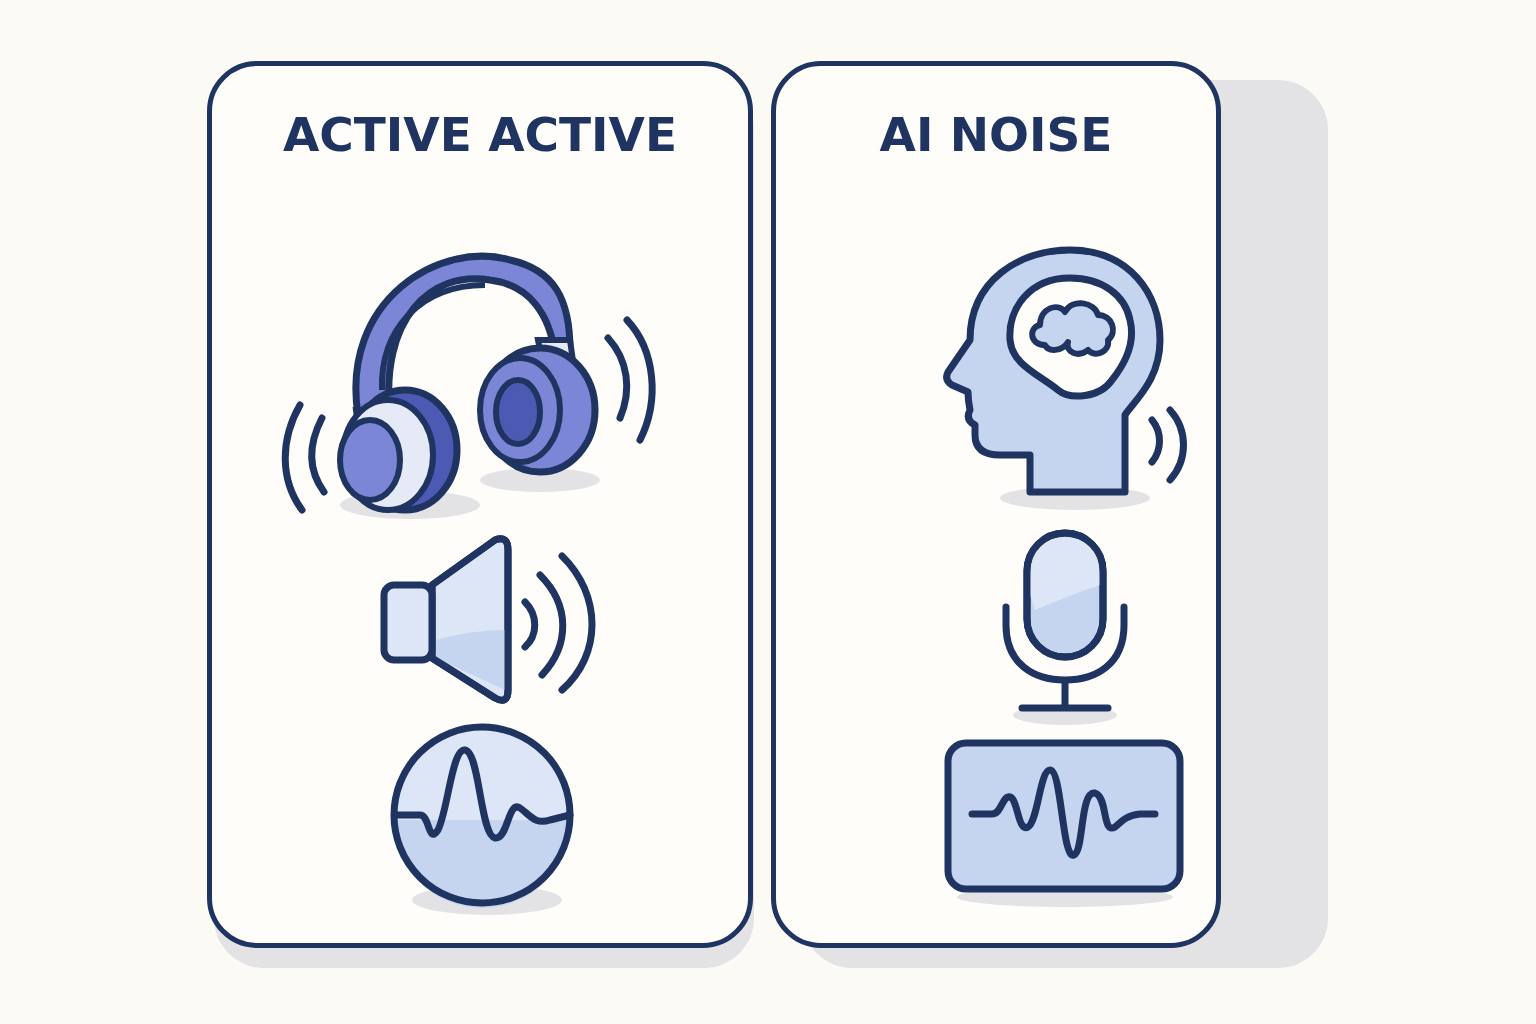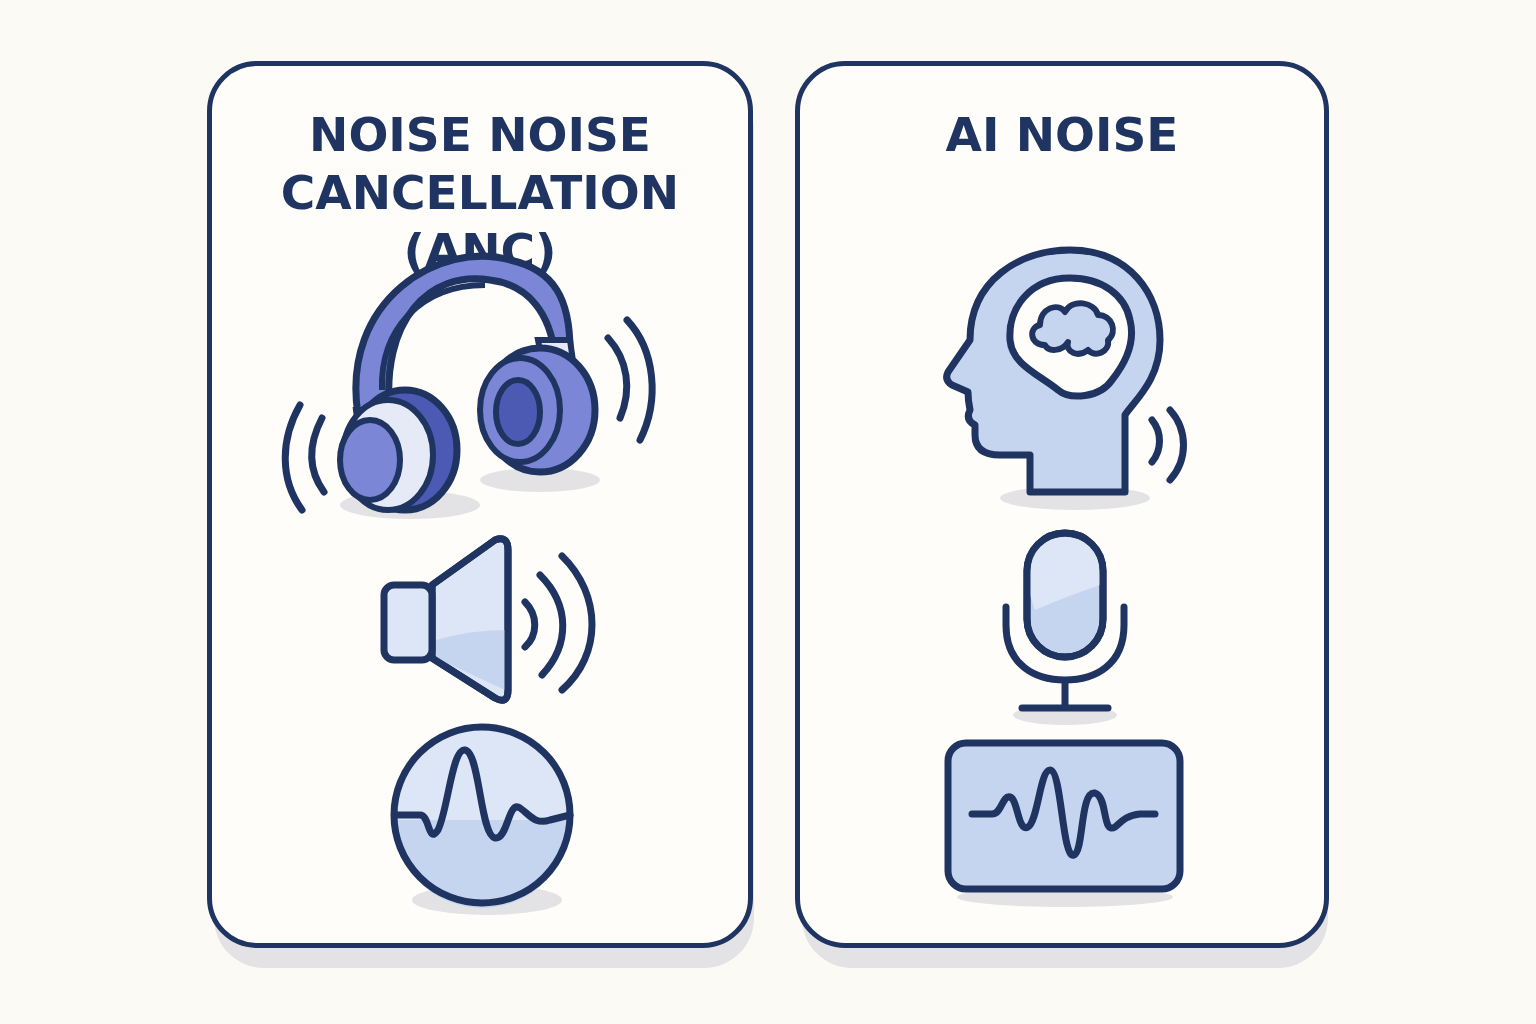--- a/index.html
+++ b/index.html
@@ -21,22 +21,21 @@
   }
   .title span { display:block; }
   svg.icon { position:absolute; overflow:visible; }
 </style>
 </head>
 <body>
 
 <div class="card-shadow" style="left:214px; top:80px; width:540px; height:888px;"></div>
 <div class="card" style="left:207px; top:61px; width:546px; height:887px;">
   <div class="title" style="top:40px;">
-    <span>NOISE NOISE</span>
-    <span>CANCELLATION (ANC)</span>
+    <span>ACTIVE ACTIVE</span>
   </div>
 </div>
 
 <svg class="icon" style="left:270px; top:240px;" width="400" height="300" viewBox="0 0 400 300">
   <ellipse cx="140" cy="265" rx="70" ry="14" fill="#e3e3e6"></ellipse>
   <ellipse cx="270" cy="240" rx="60" ry="12" fill="#e3e3e6"></ellipse>
 
   <path d="M88 175 C 70 60, 170 0, 240 20 C 285 30, 300 60, 300 110 L 285 115 C 280 75, 260 45, 220 40 C 160 30, 110 80, 120 175 Z" fill="#7b86d6" stroke="#1f3461" stroke-width="7" stroke-linejoin="round"></path>
   <path d="M112 150 C 110 90, 150 45, 215 45" fill="none" stroke="#1f3461" stroke-width="6"></path>
 
@@ -71,21 +70,21 @@
 
 <svg class="icon" style="left:370px; top:720px;" width="240" height="200" viewBox="0 0 240 200">
   <ellipse cx="117" cy="180" rx="75" ry="15" fill="#e3e3e6"></ellipse>
   <circle cx="112" cy="95" r="88" fill="#dde6f6"></circle>
   <path d="M24 100 L 200 100 A 88 88 0 0 1 24 100 Z" fill="#c6d5ef"></path>
   <circle cx="112" cy="95" r="88" fill="none" stroke="#1f3461" stroke-width="7"></circle>
   <path d="M26 95 L 50 95 C 60 95, 58 125, 68 110 C 78 90, 82 28, 95 30 C 110 32, 110 115, 125 118 C 138 120, 138 80, 150 88 C 160 95, 165 105, 180 100 L 200 95" fill="none" stroke="#1f3461" stroke-width="7" stroke-linecap="round" stroke-linejoin="round"></path>
 </svg>
 
 <div class="card-shadow" style="left:802px; top:80px; width:526px; height:888px;"></div>
-<div class="card" style="left:795px; top:61px; width:534px; height:887px;">
+<div class="card" style="left:771px; top:61px; width:450px; height:887px;">
   <div class="title" style="top:40px;">
     <span>AI NOISE</span>
   </div>
 </div>
 
 <svg class="icon" style="left:930px; top:240px;" width="280" height="270" viewBox="0 0 280 270">
   <ellipse cx="145" cy="258" rx="75" ry="12" fill="#e3e3e6"></ellipse>
   <path d="M100 252 L 100 215 L 70 215 Q 45 215 45 195 L 45 185 Q 35 180 40 170 Q 38 160 38 152 L 22 145 Q 14 140 18 132 L 40 100 C 40 40, 90 10, 140 10 C 200 10, 230 55, 230 100 C 230 140, 205 160, 195 175 L 195 252 Z" fill="#c6d5ef" stroke="#1f3461" stroke-width="7" stroke-linejoin="round"></path>
   <path d="M140 38 C 100 38, 78 68, 80 100 C 82 125, 110 135, 128 150 C 140 160, 170 158, 182 140 C 198 120, 205 100, 200 80 C 195 55, 172 38, 140 38 Z" fill="#fefdf9" stroke="#1f3461" stroke-width="7"></path>
   <path d="M115 105 C 100 105, 98 88, 110 85 C 110 68, 128 62, 135 72 C 142 58, 165 62, 168 75 C 182 75, 188 92, 178 100 C 180 112, 165 118, 158 110 C 148 118, 135 112, 138 102 C 132 112, 118 112, 115 105 Z" fill="#c6d5ef" stroke="#1f3461" stroke-width="6" stroke-linejoin="round"></path>

